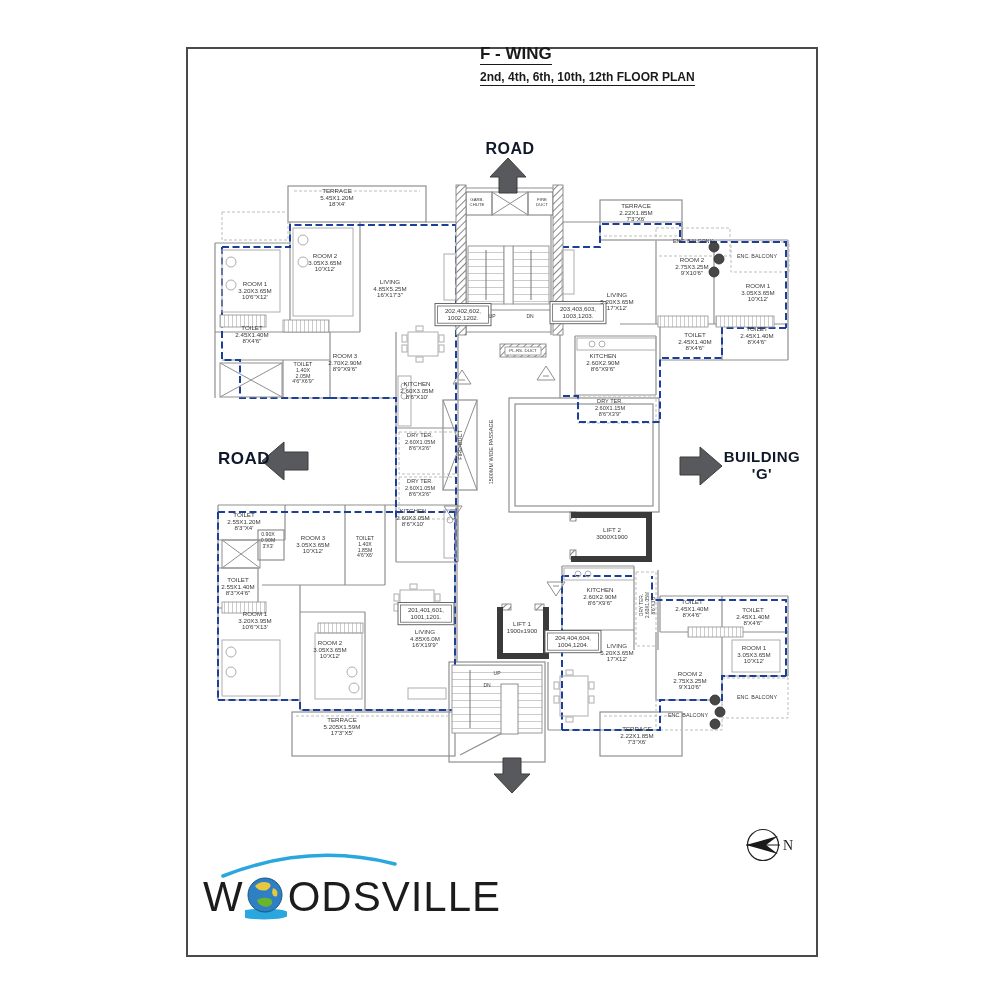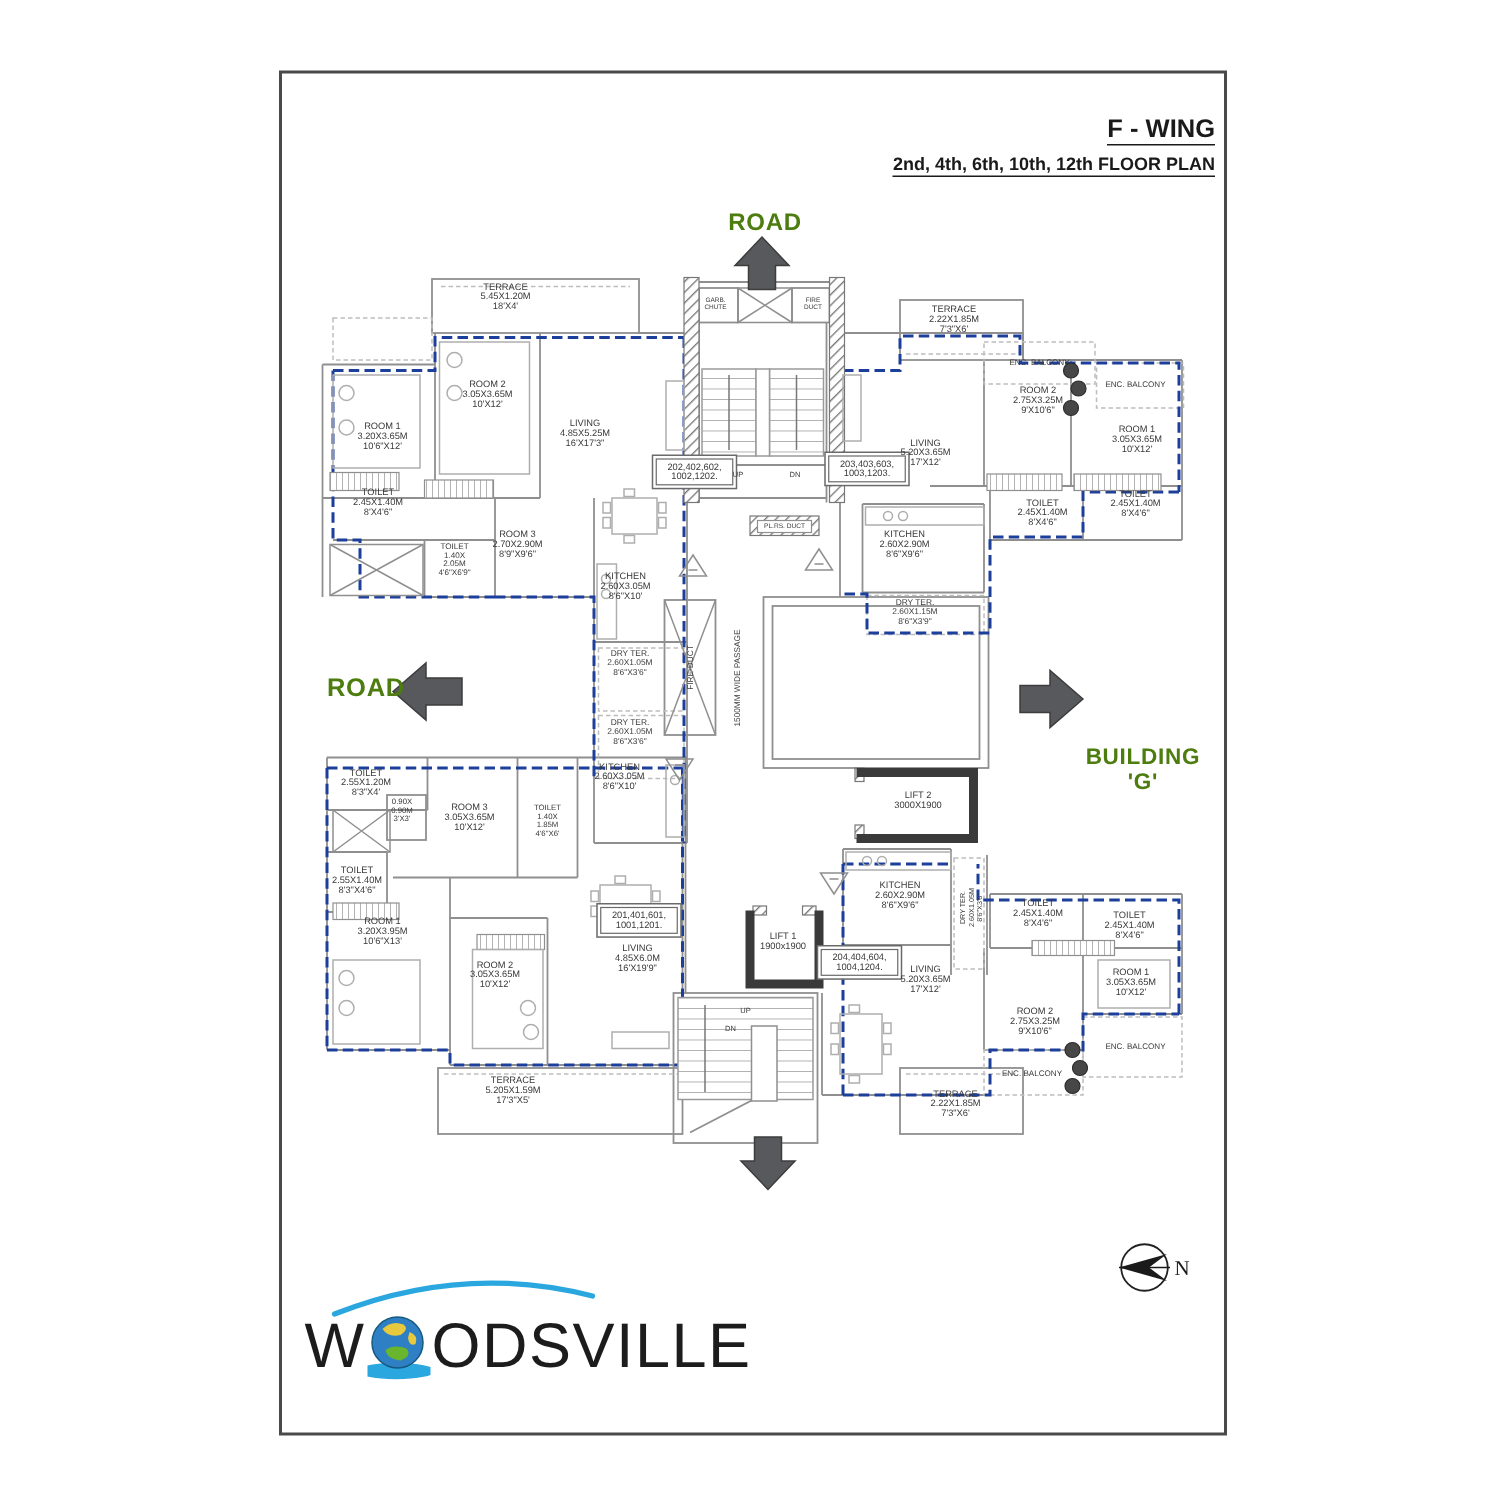--- a/index.html
+++ b/index.html
@@ -1,23 +1,23 @@
 <!DOCTYPE html>
 <html><head>
 <meta charset="utf-8">
 <style>
   html,body{margin:0;padding:0;background:#ffffff;}
   .page{position:relative;width:1000px;height:1000px;background:#fff;overflow:hidden;
         font-family:"Liberation Sans",sans-serif;}
   .frame{position:absolute;left:186px;top:47px;width:628px;height:906px;border:2px solid #4a4a4a;background:#fff;}
-  .title-block{position:absolute;left:480px;top:76px;width:330px;text-align:right;z-index:5;}
+  .title-block{position:absolute;left:480px;top:44px;width:330px;text-align:left;z-index:5;}
   .title-block .t1{font-size:17px;font-weight:bold;color:#1a1a1a;}
   .title-block .t1 span,.title-block .t2 span{border-bottom:1.5px solid #1a1a1a;padding-bottom:1px;}
   .title-block .t2{font-size:12px;font-weight:bold;color:#1a1a1a;margin-top:6px;}
-  .red-label{position:absolute;color:#4d7c0f;font-weight:bold;text-align:center;z-index:6;letter-spacing:.5px;}
+  .red-label{position:absolute;color:#0f172a;font-weight:bold;text-align:center;z-index:6;letter-spacing:.5px;}
   #plan-svg{position:absolute;left:0;top:0;width:1000px;height:1000px;z-index:2;}
   #plan-svg text{font-family:"Liberation Sans",sans-serif;fill:#3a3a3a;text-anchor:middle;}
   .logo{position:absolute;left:203px;top:852px;width:240px;height:85px;z-index:6;}
   .logo-row{position:absolute;left:0;top:22px;display:flex;align-items:center;color:#1c1c1c;}
   .logo-row .lt{font-size:42px;font-weight:500;letter-spacing:1px;line-height:1;}
   .logo-arc{position:absolute;left:16px;top:0px;}
   .globe-wrap{position:relative;width:42px;height:46px;margin:0 1px;}
 </style>
 </head>
 <body>
@@ -25,21 +25,21 @@
 <div class="page">
   <div class="frame"></div>
 
   <div class="title-block">
     <div class="t1"><span>F - WING</span></div>
     <div class="t2"><span>2nd, 4th, 6th, 10th, 12th FLOOR PLAN</span></div>
   </div>
 
   <div class="red-label" style="left:468px;top:140px;width:84px;font-size:16px;">ROAD</div>
   <div class="red-label" style="left:206px;top:449px;width:76px;font-size:17px;">ROAD</div>
-  <div class="red-label" style="left:720px;top:448px;width:84px;font-size:15px;line-height:1.15;margin-top:48px;">
+  <div class="red-label" style="left:720px;top:448px;width:84px;font-size:15px;line-height:1.15;">
     <div>BUILDING</div>
     <div>'G'</div>
   </div>
 
   <svg id="plan-svg" viewBox="0 0 1000 1000">
     <defs>
       <pattern id="hatch" width="5" height="5" patternUnits="userSpaceOnUse" patternTransform="rotate(45)">
         <rect width="5" height="5" fill="#ffffff"></rect>
           <line x1="0" y1="0" x2="0" y2="5" stroke="#787878" stroke-width="1.8"></line>
       </pattern>

